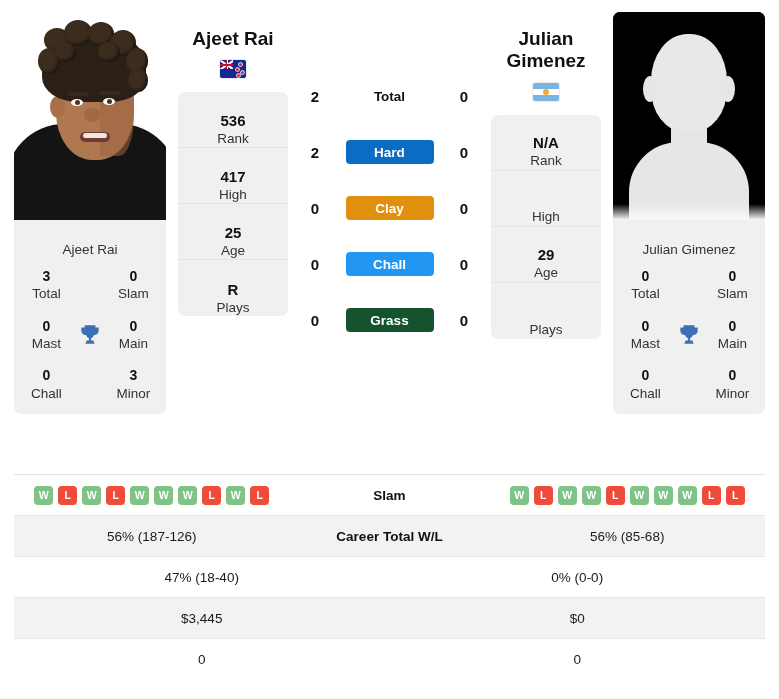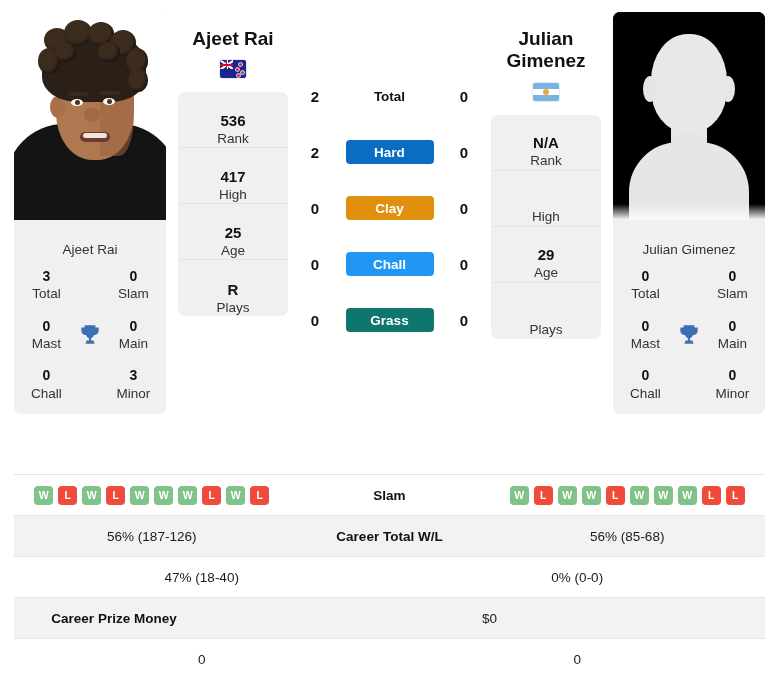--- a/index.html
+++ b/index.html
@@ -313,21 +313,21 @@
       <div class="h2h-row">
         <div class="h2h-score">0</div>
         <div class="h2h-mid">
           <div class="surface-pill" style="background: rgb(33, 150, 243);">Chall</div>
         </div>
         <div class="h2h-score">0</div>
       </div>
       <div class="h2h-row">
         <div class="h2h-score">0</div>
         <div class="h2h-mid">
-          <div class="surface-pill" style="background: #0f766e;">Grass</div>
+          <div class="surface-pill" style="background: #14532d;">Grass</div>
         </div>
         <div class="h2h-score">0</div>
       </div>
     </div>
 
     <div class="side-col right-side">
       <div class="player-name">Julian Gimenez</div>
       <div class="flag-wrap">
         <div class="flag flag-ar">
           <div class="ar-top"></div>
@@ -494,21 +494,21 @@
       <div class="cmp-mid">Career Total W/L</div>
       <div class="cmp-right">56% (85-68)</div>
     </div>
 
     <div class="cmp-row">
       <div class="cmp-left">47% (18-40)</div>
       <div class="cmp-right">0% (0-0)</div>
     </div>
 
     <div class="cmp-row alt">
-      <div class="cmp-mid">Career Prize Money</div>
+      <div class="cmp-left">$3,445</div>
       <div class="cmp-right">$0</div>
     </div>
 
     <div class="cmp-row">
       <div class="cmp-left">0</div>
       <div class="cmp-right">0</div>
     </div>
 
   </div>
 </div>

